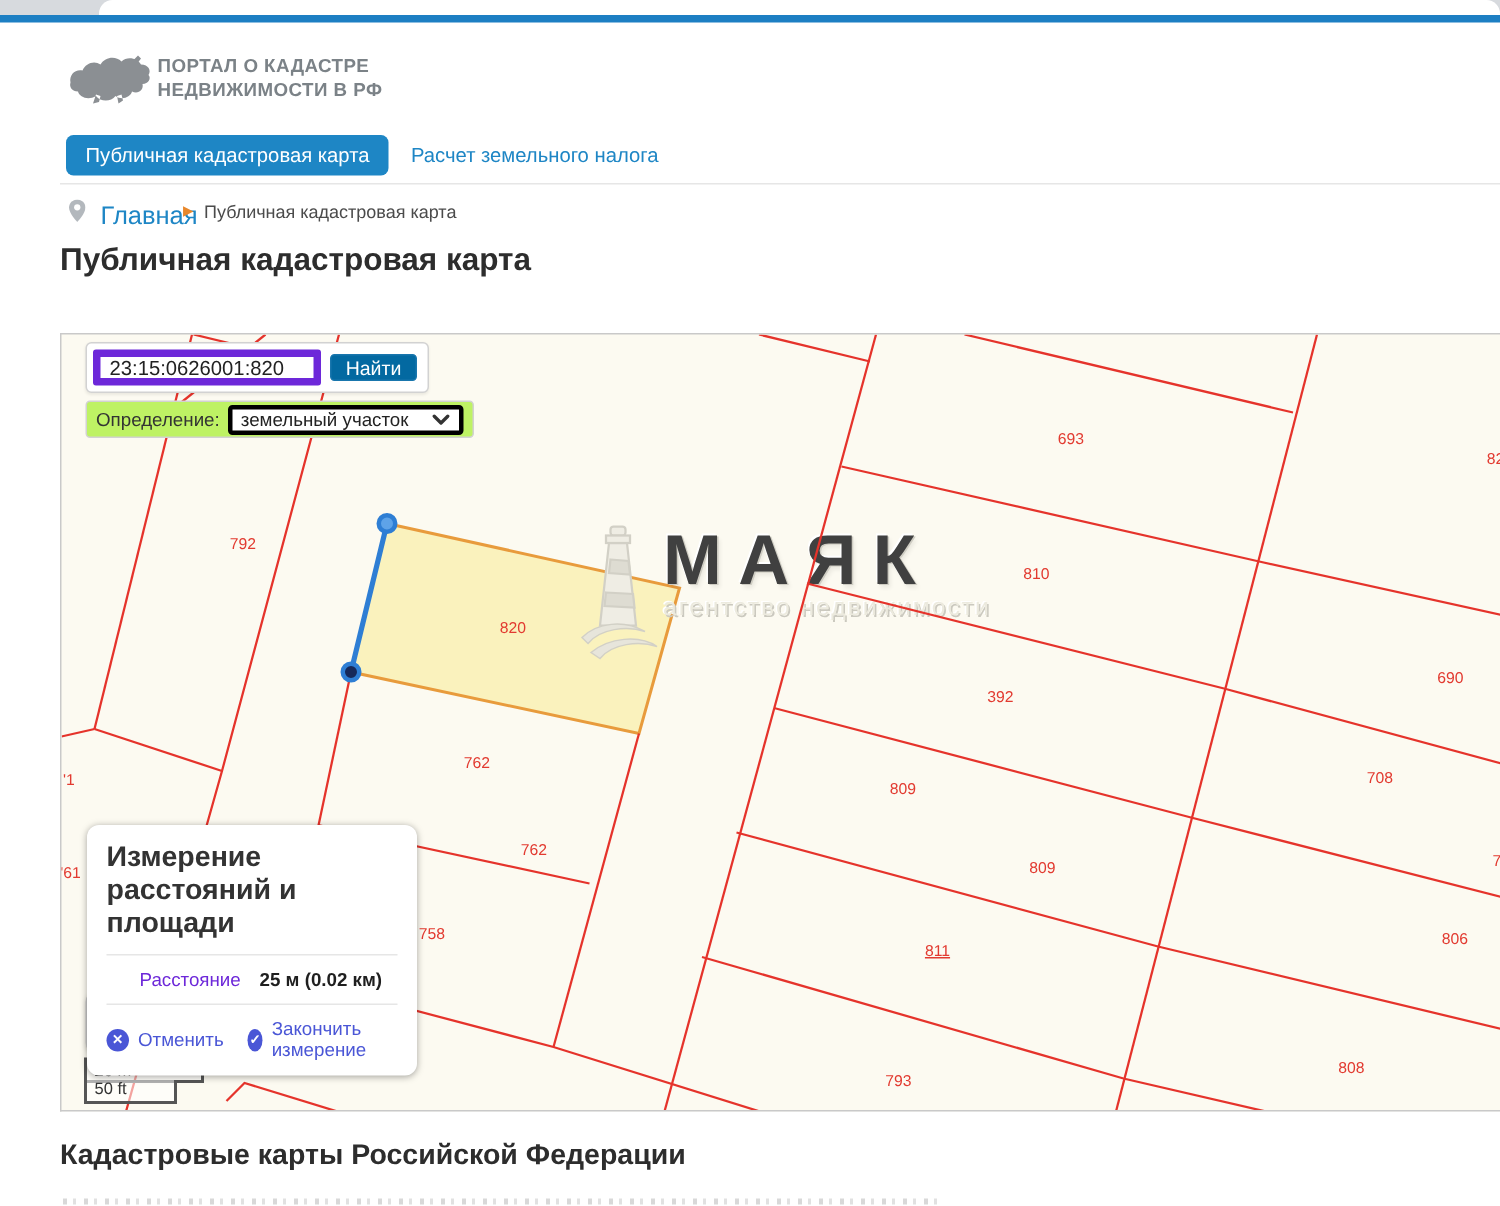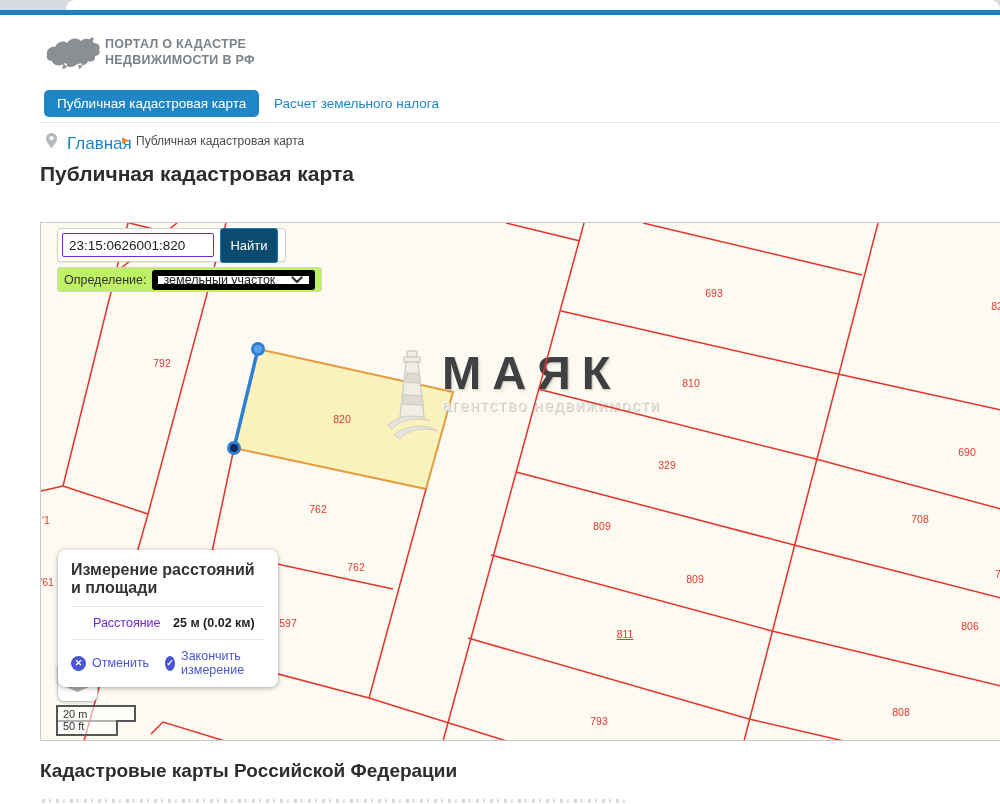--- a/index.html
+++ b/index.html
@@ -33,28 +33,28 @@
   
   .watermark { position:absolute; left:345px; top:124px; display:flex; align-items:flex-start; z-index:2; pointer-events:none; }
   .wm-text { margin-left:2px; }
   .wm-title { font-size:47px; font-weight:bold; letter-spacing:11px; line-height:52px; color:#404040;
               text-shadow:1px 1px 0 #cfcdc3, -1px -1px 0 #ffffff, 2px 3px 3px rgba(0,0,0,.07); }
   .wm-sub { font-size:16.5px; letter-spacing:1.3px; color:#eceade; margin-top:-3px;
             text-shadow:1px 1px 0 #cbc9bf, -1px -1px 0 #ffffff; }
 
   
   .search-panel { position:absolute; left:16px; top:5px; width:229px; height:34px; background:#fff; border:1px solid #d2d2d2; border-radius:4px; display:flex; align-items:center; padding:0 4px; gap:6px; z-index:6; box-shadow:0 1px 2px rgba(0,0,0,.07); }
-  .search-input { width:152px; height:24px; border:1px solid #6d28d9; border-radius:2px; font-family:"Liberation Sans",sans-serif; font-size:13.5px; padding:0 6px; color:#222; }
-  .search-btn { width:58px; height:35px; background:#0c4a6e; border:1px solid #1976ad; border-radius:3px; color:#fff; font-family:"Liberation Sans",sans-serif; font-size:13px; cursor:pointer; }
+  .search-input { width:152px; height:24px; border:5px solid #6d28d9; border-radius:2px; font-family:"Liberation Sans",sans-serif; font-size:13.5px; padding:0 6px; color:#222; }
+  .search-btn { width:58px; height:18px; background:#0369a1; border:1px solid #1976ad; border-radius:3px; color:#fff; font-family:"Liberation Sans",sans-serif; font-size:13px; cursor:pointer; }
   .def-panel { position:absolute; left:16px; top:44px; height:25px; background:#bef264; border:1px solid #d2d2d2; border-radius:3px; display:flex; align-items:center; padding:0 6px; gap:5px; font-size:12.5px; color:#333; z-index:6; }
-  .def-select { height:20px; border:6px solid #000000; border-radius:3px; background:#fff; display:flex; align-items:center; gap:16px; padding:0 6px; font-size:12.5px; color:#222; cursor:pointer; }
+  .def-select { height:20px; border:3px solid #000000; border-radius:3px; background:#fff; display:flex; align-items:center; gap:16px; padding:0 6px; font-size:12.5px; color:#222; cursor:pointer; }
 
   
   .popup { position:absolute; left:17px; top:327px; width:220px; background:#fff; border-radius:8px; box-shadow:0 1px 5px rgba(0,0,0,.35); padding:11px 13px 10px; z-index:7; }
-  .p-title { font-size:16px; font-weight:bold; color:#333; }
+  .p-title { font-size:19px; font-weight:bold; color:#333; }
   .p-hr { border:none; border-top:1px solid #e6e6e6; margin:9px 0; }
   .p-row { font-size:12.5px; }
   .p-label { color:#6d28d9; margin-right:9px;margin-left:22px; }
   .p-value { font-weight:bold; color:#1f1f1f; }
   .p-actions { display:flex; align-items:center; gap:16px; color:#4a56d6; font-size:12.5px; margin-top:2px; }
   .p-act { display:flex; align-items:center; gap:6px; cursor:pointer; }
   .p-icon { width:15px; height:15px; border-radius:50%; background:#4a56d6; color:#fff; font-size:9px; font-weight:bold; display:flex; align-items:center; justify-content:center; }
 
   
   .layers-btn { position:absolute; left:16px; top:438px; width:41px; height:41px; background:#fff; border:1px solid #c8c8c8; border-radius:7px; display:flex; align-items:center; justify-content:center; z-index:6; box-shadow:0 1px 3px rgba(0,0,0,.15); cursor:pointer; }
@@ -152,26 +152,26 @@
         <polyline points="217,126 193,225" fill="none" stroke="#2e7ed4" stroke-width="3.5" stroke-linecap="round"></polyline>
         <circle cx="217" cy="126" r="5.5" fill="#5ea3e8" stroke="#2e7ed4" stroke-width="3"></circle>
         <circle cx="193" cy="225" r="5.5" fill="#16295a" stroke="#2e7ed4" stroke-width="3"></circle>
       </svg>
 
     <div class="labels" id="labels">
         <span class="parcel-label" style="left: 101px; top: 140px; margin-left: 20px;">792</span>
         <span class="parcel-label" style="left: 301px; top: 196px;">820</span>
         <span class="parcel-label" style="left: 673px; top: 70px;">693</span>
         <span class="parcel-label" style="left: 650px; top: 160px;">810</span>
-        <span class="parcel-label" style="left: 626px; top: 242px;">329</span>
+        <span class="parcel-label" style="left: 626px; top: 242px;">392</span>
         <span class="parcel-label" style="left: 926px; top: 229px;">690</span>
         <span class="parcel-label" style="left: 956px; top: 83px;">82</span>
         <span class="parcel-label" style="left: 277px; top: 286px;">762</span>
         <span class="parcel-label" style="left: 315px; top: 344px;">762</span>
-        <span class="parcel-label" style="left: 247px; top: 400px;">597</span>
+        <span class="parcel-label" style="left: 247px; top: 400px;">758</span>
         <span class="parcel-label" style="left: 561px; top: 303px;">809</span>
         <span class="parcel-label" style="left: 654px; top: 356px;">809</span>
         <span class="parcel-label" style="left: 584px; top: 411px; text-decoration: underline;">811</span>
         <span class="parcel-label" style="left: 558px; top: 498px;">793</span>
         <span class="parcel-label" style="left: 879px; top: 296px;">708</span>
         <span class="parcel-label" style="left: 881px; top: 403px; margin-left: 48px;">806</span>
         <span class="parcel-label" style="left: 860px; top: 489px;">808</span>
         <span class="parcel-label" style="left: 957px; top: 351px;">7</span>
         <span class="parcel-label" style="left: 5px; top: 297px;">'1</span>
         <span class="parcel-label" style="left: 6px; top: 359px;">'61</span>

